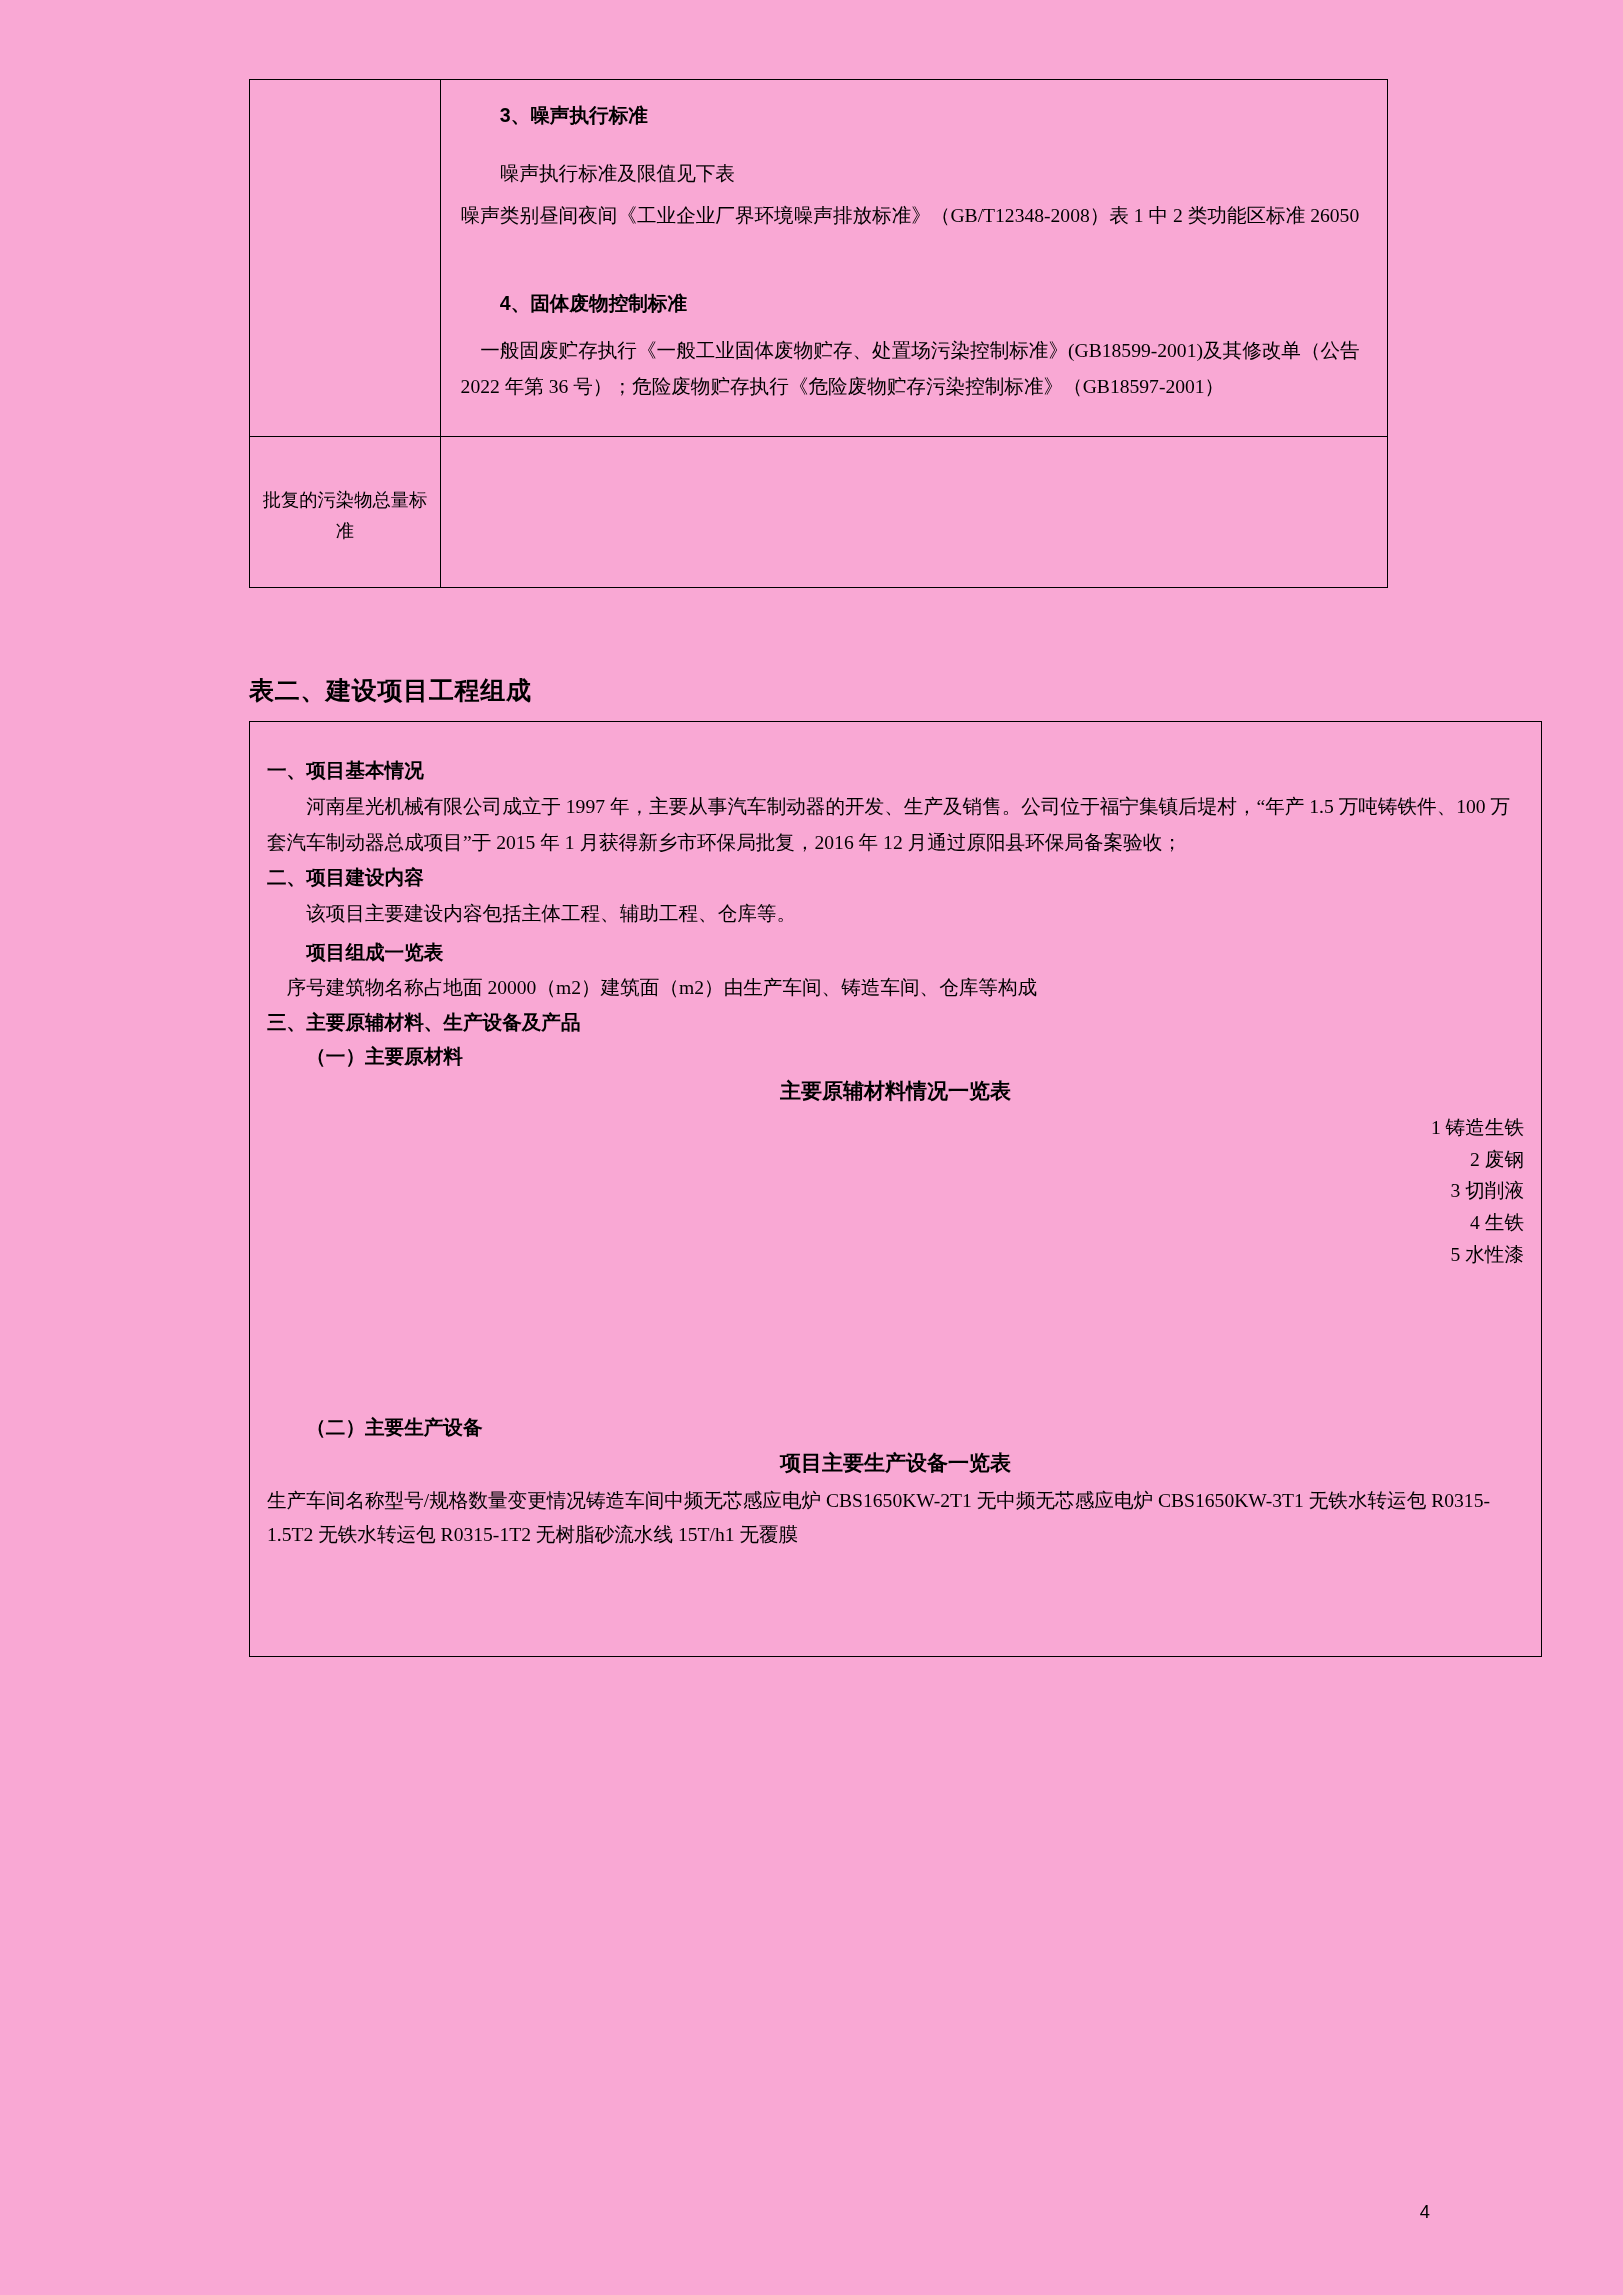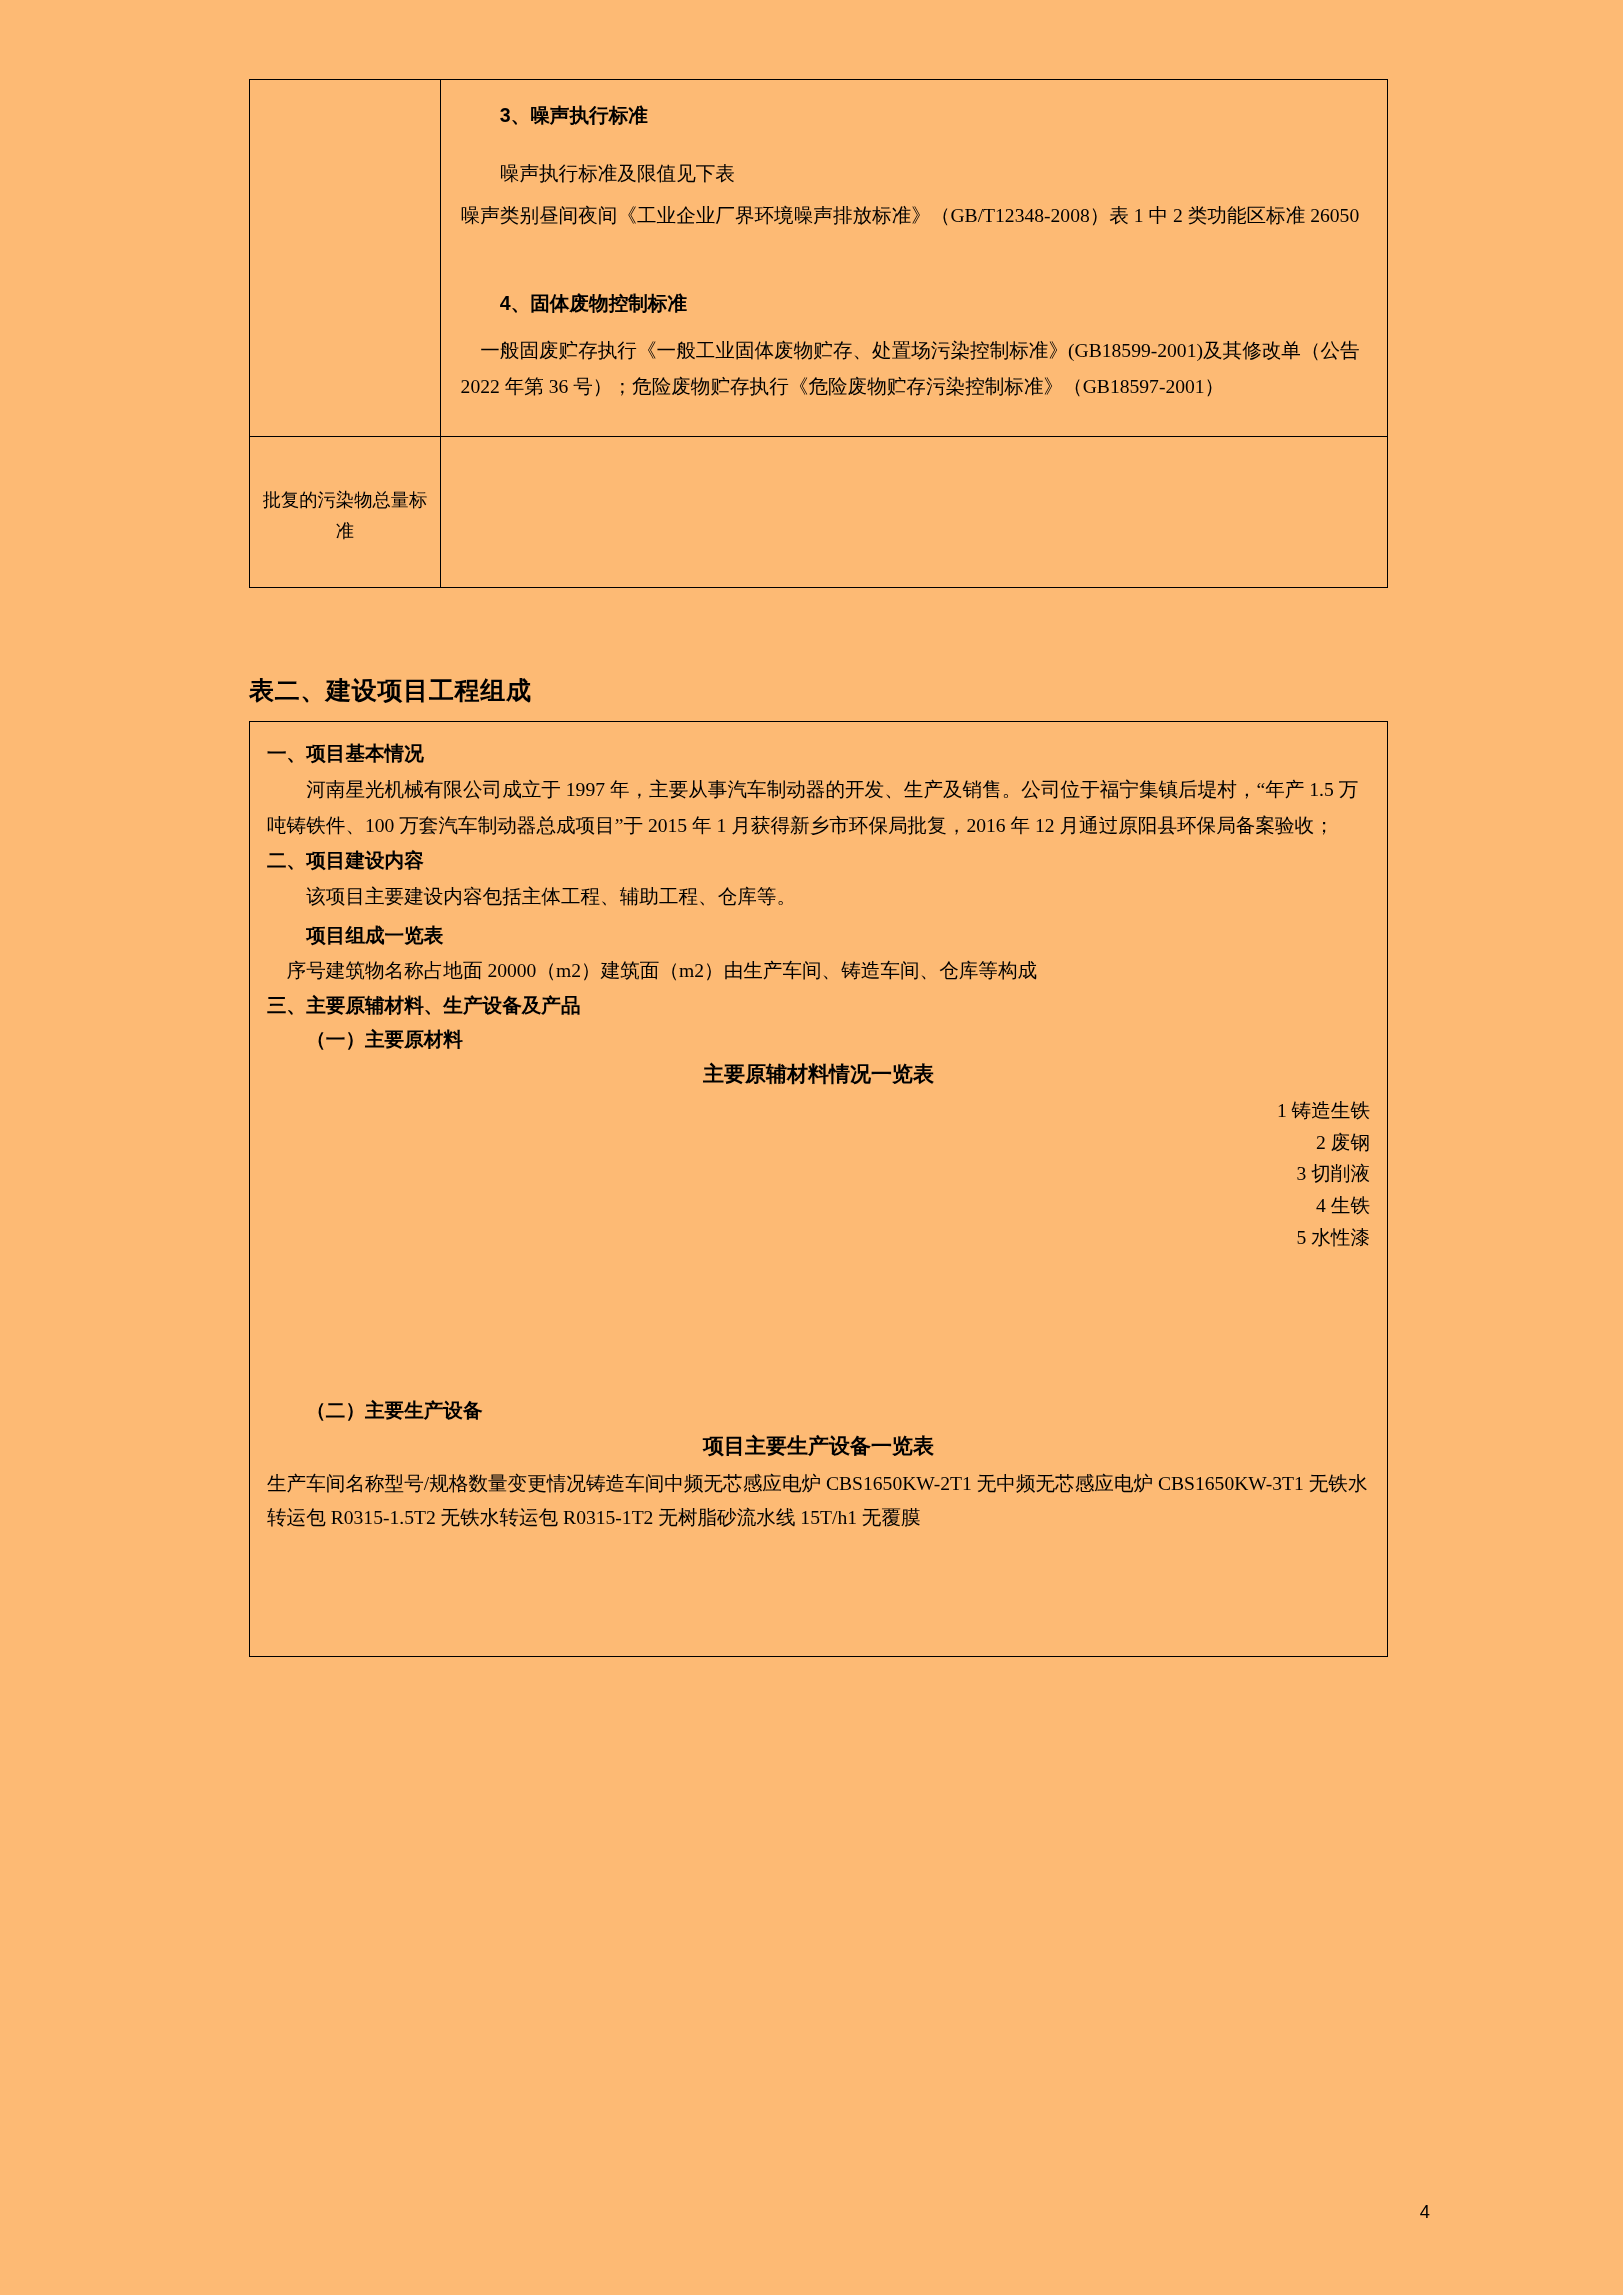--- a/index.html
+++ b/index.html
@@ -8,21 +8,21 @@
     background: #ffffff;
   }
   body {
     font-family: "Liberation Serif", "DejaVu Serif", serif;
     color: #000000;
   }
   .page {
     position: relative;
     width: 1623px;
     height: 2295px;
-    background: #fdba74;
+    background: #f9a8d4;
     box-sizing: border-box;
     padding: 79px 196px 59px 249px;
   }
 
   
   table.doc-table {
     border-collapse: collapse;
     width: 1139px;
     table-layout: fixed;
   }
@@ -65,23 +65,23 @@
     margin: 86px 0 14.4px 0;
     font-family: "Liberation Sans", sans-serif;
     font-weight: bold;
     font-size: 25px;
     letter-spacing: 0.7px;
   }
 
   
   .box2 {
     border: 1.3px solid #000000;
-    width: 1139px;
+    width: 1293px;
     box-sizing: border-box;
-    padding: 14px 17px 17px 17px;
+    padding: 31px 17px 17px 17px;
     min-height: 936px;
   }
   .h-item {
     font-family: "Liberation Sans", sans-serif;
     font-weight: bold;
     font-size: 19.6px;
     margin: 3.9px 0 5.2px 0;
   }
   .body-p {
     font-size: 19.6px;

